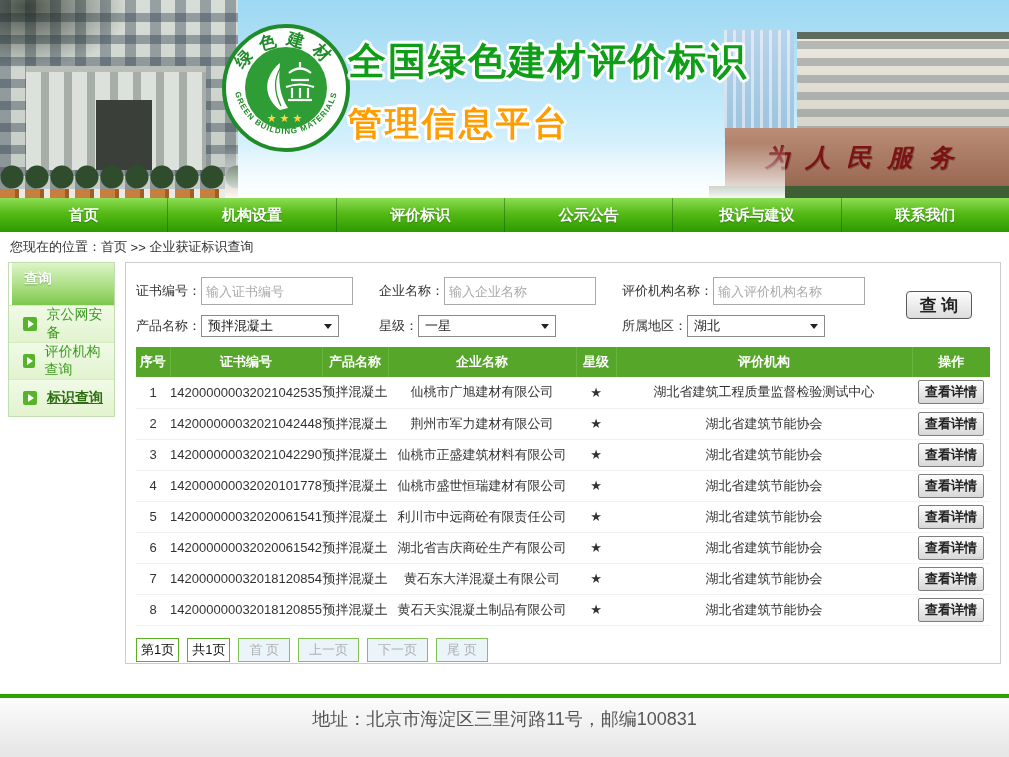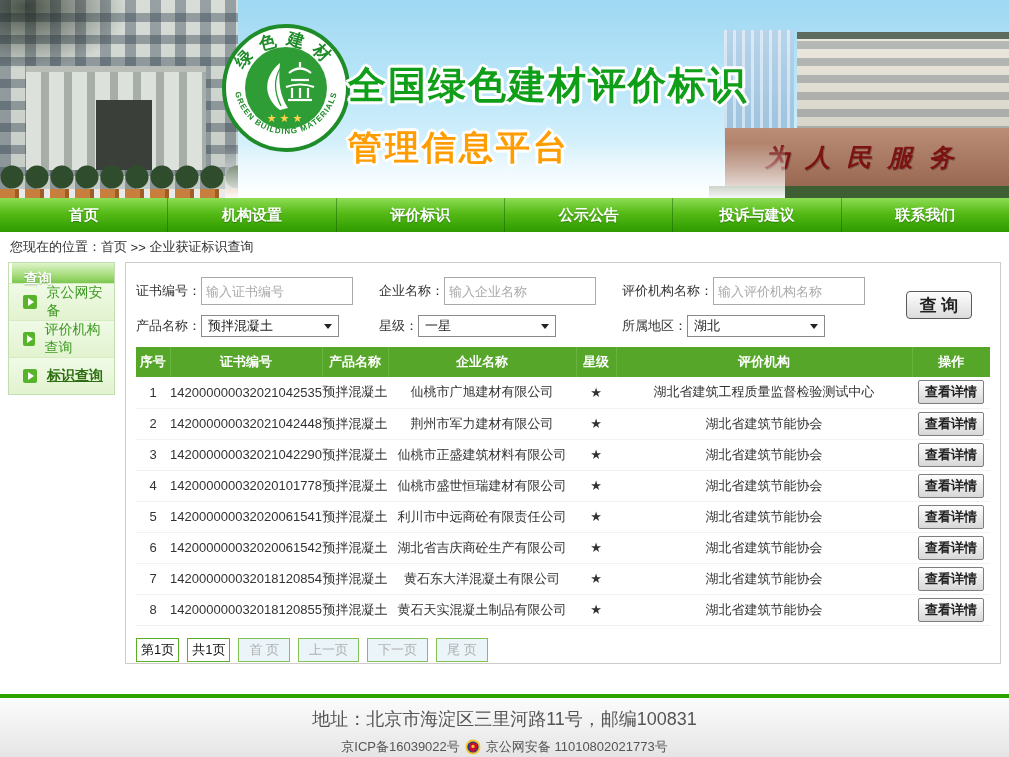--- a/index.html
+++ b/index.html
@@ -36,21 +36,21 @@
     background: repeating-linear-gradient(0deg, rgba(80,95,105,.35) 0 8px, rgba(255,255,255,0) 8px 17px),
       linear-gradient(#ece8de, #d6d3c9); }
   .stone-wall { position: absolute; right: 0; bottom: 12px; width: 284px; height: 58px;
     background: linear-gradient(#bb8d76, #996852); display: flex; align-items: center; justify-content: center; }
   .stone-wall span { color: #7c1212; font-size: 25px; font-weight: bold; font-style: italic;
     letter-spacing: 16px; text-shadow: 1px 1px 0 rgba(0,0,0,.25); }
   .hedge { position: absolute; right: 0; bottom: 0; width: 300px; height: 12px; background: #3d5f33; }
   .cloud { position: absolute; bottom: 0; left: 225px; width: 560px; height: 55px;
     background: linear-gradient(rgba(255,255,255,0), rgba(255,255,255,.95)); }
   .logo { position: absolute; left: 220px; top: 22px; width: 132px; height: 132px; }
-  .banner-titles { position: absolute; left: 348px; top: 60px; }
+  .banner-titles { position: absolute; left: 348px; top: 36px; }
   .banner-title { font-size: 38px; font-weight: bold; color: #0f9e17; letter-spacing: 2px;
     text-shadow: -2px -2px 0 #fff, 2px -2px 0 #fff, -2px 2px 0 #fff, 2px 2px 0 #fff,
       0 -3px 0 #fff, 0 3px 0 #fff, -3px 0 0 #fff, 3px 0 0 #fff; }
   .banner-subtitle { font-size: 34px; font-weight: bold; color: #ff9c00; letter-spacing: 3px; margin-top: 14px;
     text-shadow: -2px -2px 0 #fff, 2px -2px 0 #fff, -2px 2px 0 #fff, 2px 2px 0 #fff,
       0 -3px 0 #fff, 0 3px 0 #fff, -3px 0 0 #fff, 3px 0 0 #fff; }
 
   
   .nav { height: 34px; display: flex;
     background: linear-gradient(180deg, #8edd55 0%, #55ba16 45%, #2e9a00 100%); }
@@ -60,21 +60,21 @@
   .nav-item:last-child { border-right: none; }
 
   
   .breadcrumb { height: 30px; display: flex; align-items: center; padding-left: 10px;
     font-size: 13px; color: #333; }
   .breadcrumb .crumb-home { cursor: pointer; }
 
   
   .content { display: flex; padding: 0 8px; gap: 10px; height: 402px; }
   .sidebar { width: 200px; border: 1px solid #c2ddb0; align-self: flex-start; background: #eef8e3; }
-  .sidebar-title { height: 20px; line-height: 30px; padding-left: 12px; color: #fff;
+  .sidebar-title { height: 42px; line-height: 30px; padding-left: 12px; color: #fff;
     font-size: 14px; font-weight: bold; border-left: 3px solid #fff;
     background: linear-gradient(180deg, #ddf4c9 0%, #a7dd7d 60%, #7cc74e 100%);
     text-shadow: 0 1px 1px rgba(0,80,0,.35); }
   .side-item { height: 37px; display: flex; align-items: center; gap: 10px; padding-left: 14px;
     border-top: 1px solid #d4ecc0; cursor: pointer; font-size: 14px; color: #3c9a20;
     background: linear-gradient(180deg, #f0fae6, #e2f3cf); }
   .side-bullet { width: 14px; height: 14px; background: #57b42a; border-radius: 2px;
     display: inline-flex; align-items: center; justify-content: center; }
   .side-bullet::after { content: ""; width: 0; height: 0; border-left: 6px solid #fff;
     border-top: 4px solid transparent; border-bottom: 4px solid transparent; margin-left: 2px; }
@@ -385,25 +385,13 @@
       <button class="pg-btn">首 页</button>
       <button class="pg-btn">上一页</button>
       <button class="pg-btn">下一页</button>
       <button class="pg-btn">尾 页</button>
     </div>
   </div>
 </div>
 
 <div class="footer">
   <div class="footer-line">地址：北京市海淀区三里河路11号，邮编100831</div>
-  <div class="footer-line2">
-    <span class="flink">京ICP备16039022号</span>
-    <span class="badge-icon">
-      <svg width="16" height="16" viewBox="0 0 16 16">
-        <circle cx="8" cy="8" r="7.5" fill="#f3c330"></circle>
-        <circle cx="8" cy="8" r="5.6" fill="#1a3e8f"></circle>
-        <path d="M8 3.2 L12 5 V8.5 C12 11 10 12.5 8 13 C6 12.5 4 11 4 8.5 V5 Z" fill="#c8102e"></path>
-        <circle cx="8" cy="7.4" r="1.6" fill="#f3c330"></circle>
-      </svg>
-    </span>
-    <span class="flink">京公网安备 11010802021773号</span>
-  </div>
 </div>
 
 </body></html>

